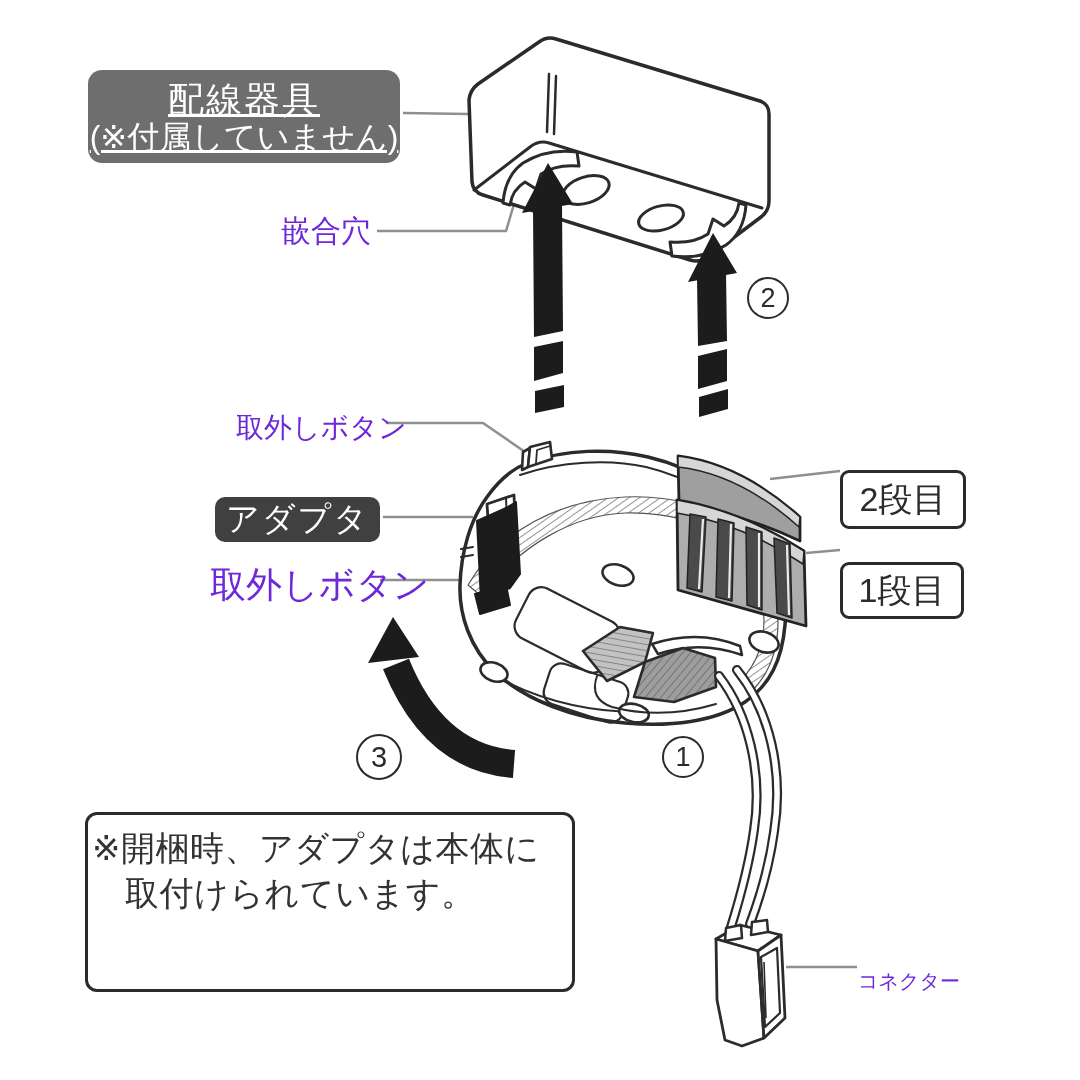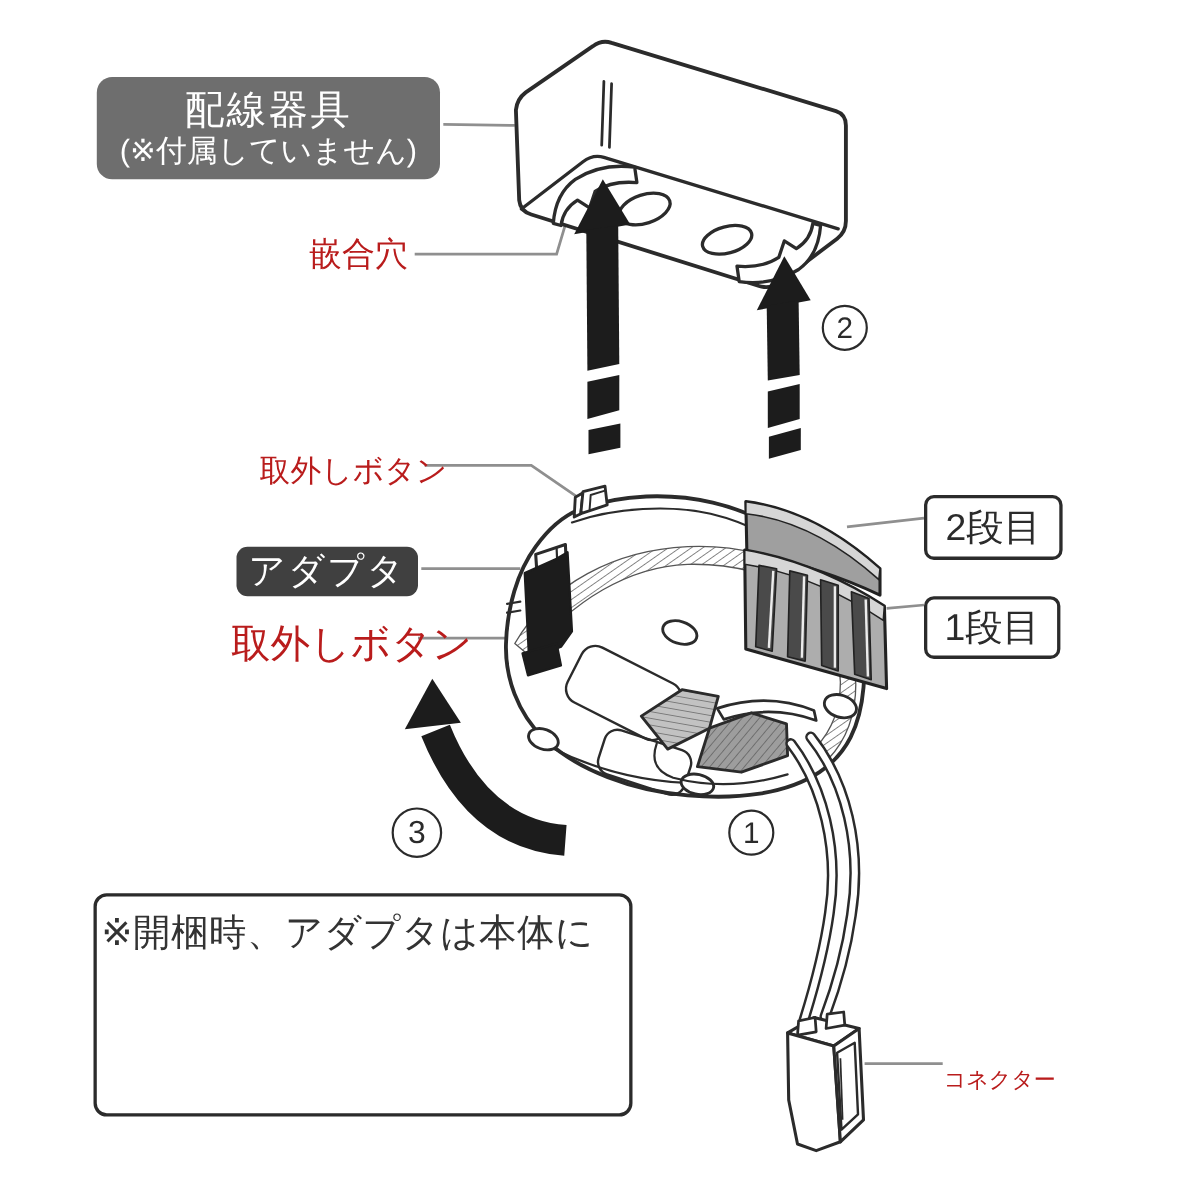--- a/index.html
+++ b/index.html
@@ -1,52 +1,52 @@
 <!DOCTYPE html>
 <html lang="ja"><head>
 <meta charset="utf-8">
 <style>
   html,body{margin:0;padding:0;background:#fff;}
   .canvas{
     position:relative;width:1080px;height:1080px;background:#ffffff;overflow:hidden;
     font-family:"Liberation Sans","DejaVu Sans",sans-serif;color:#3a3a3a;
   }
   .canvas svg{position:absolute;left:0;top:0;}
-  .lbl{position:absolute;white-space:nowrap;color:#b91c1c;z-index:5;}
+  .lbl{position:absolute;white-space:nowrap;color:#6d28d9;z-index:5;}
   .wiring-label{
     left:88px;top:70px;width:312px;height:93px;background:#6e6e6e;border-radius:14px;
     display:flex;flex-direction:column;align-items:center;justify-content:center;
-    color:#ffffff;text-align:center;z-index:5;position:absolute;
+    color:#ffffff;text-align:center;z-index:5;position:absolute;text-decoration:underline;
   }
   .wiring-label .l1{font-size:36px;line-height:40px;letter-spacing:2px;}
-  .wiring-label .l2{font-size:28px;line-height:34px;}
+  .wiring-label .l2{font-size:32px;line-height:34px;}
   .fitting-hole{left:281px;top:211px;font-size:30px;}
   .hook-fitting{left:236px;top:409px;font-size:28px;}
   .adapter-label{
     left:215px;top:497px;width:165px;height:45px;background:#404040;border-radius:10px;
     color:#fff;font-size:33px;display:flex;align-items:center;justify-content:center;
     letter-spacing:2px;position:absolute;z-index:5;
   }
   .release-button-label{left:210px;top:561px;font-size:36px;}
   .tierbox{
     position:absolute;background:#fff;border:3.2px solid #2b2b2b;border-radius:9px;
-    display:flex;align-items:center;justify-content:center;font-size:34px;color:#2b2b2b;z-index:5;
+    display:flex;align-items:center;justify-content:center;font-size:34px;color:#2b2b2b;z-index:5;margin-top:20px;
   }
   .tier2{left:840px;top:450px;width:120px;height:53px;}
   .tier1{left:840px;top:542px;width:118px;height:51px;}
   .connector-label{left:858px;top:968px;font-size:20px;}
   .step{
     position:absolute;border:2.6px solid #2b2b2b;border-radius:50%;background:#fff;
     display:flex;align-items:center;justify-content:center;color:#2b2b2b;z-index:5;
   }
   .step2{left:747px;top:277px;width:38px;height:38px;font-size:27px;}
   .step1{left:662px;top:736px;width:38px;height:38px;font-size:27px;}
   .step3{left:356px;top:734px;width:42px;height:42px;font-size:29px;}
   .note-box{
-    position:absolute;left:85px;top:812px;width:490px;height:203px;box-sizing:border-box;
+    position:absolute;left:85px;top:812px;width:490px;height:180px;box-sizing:border-box;
     background:#fff;border:3.5px solid #2b2b2b;border-radius:12px;padding-top:11px;z-index:5;
   }
   .note-line{font-size:34px;line-height:44.5px;color:#333;margin-left:37px;letter-spacing:0.5px;white-space:nowrap;}
   .note-line.first{margin-left:4px;}
 </style>
 </head>
 <body>
 
 <div class="canvas">
 
@@ -190,15 +190,16 @@
   <div class="tierbox tier1">1段目</div>
 
   <div class="lbl connector-label">コネクター</div>
 
   <div class="step step2">2</div>
   <div class="step step1">1</div>
   <div class="step step3">3</div>
 
   <div class="note-box">
     <div class="note-line first">※開梱時、アダプタは本体に</div>
+    <div class="note-line">取付けられています。</div>
   </div>
 
 </div>
 
 </body></html>

